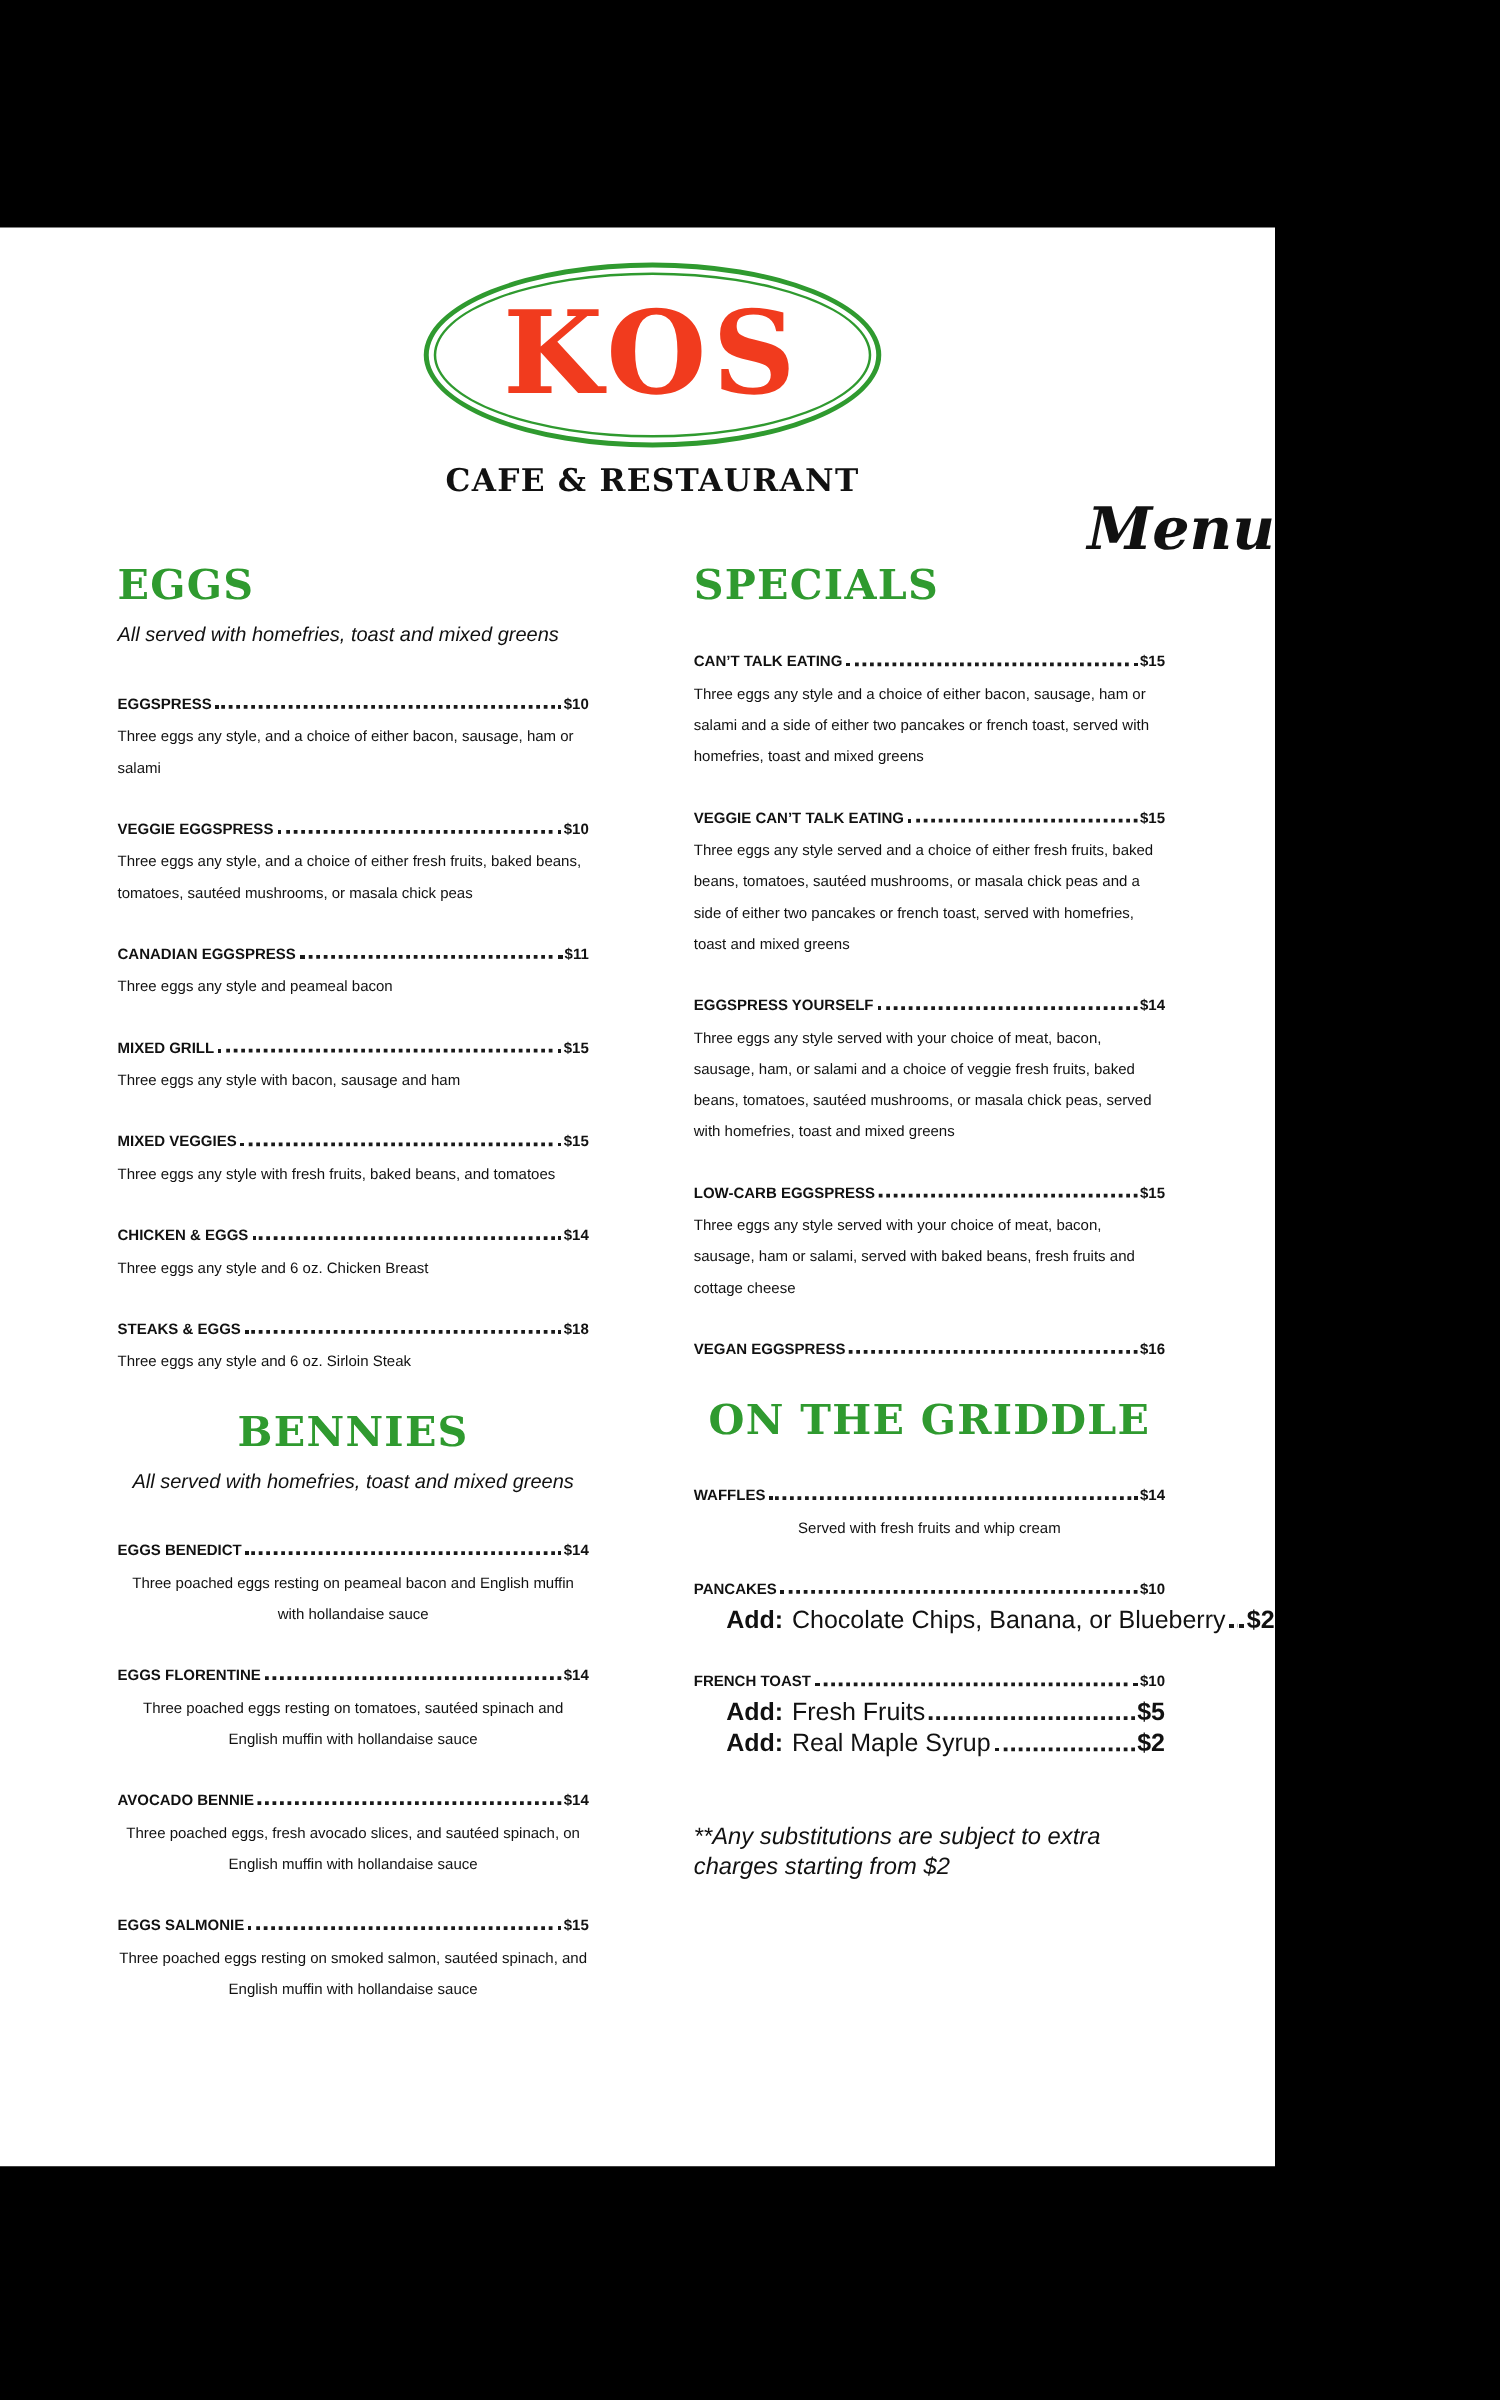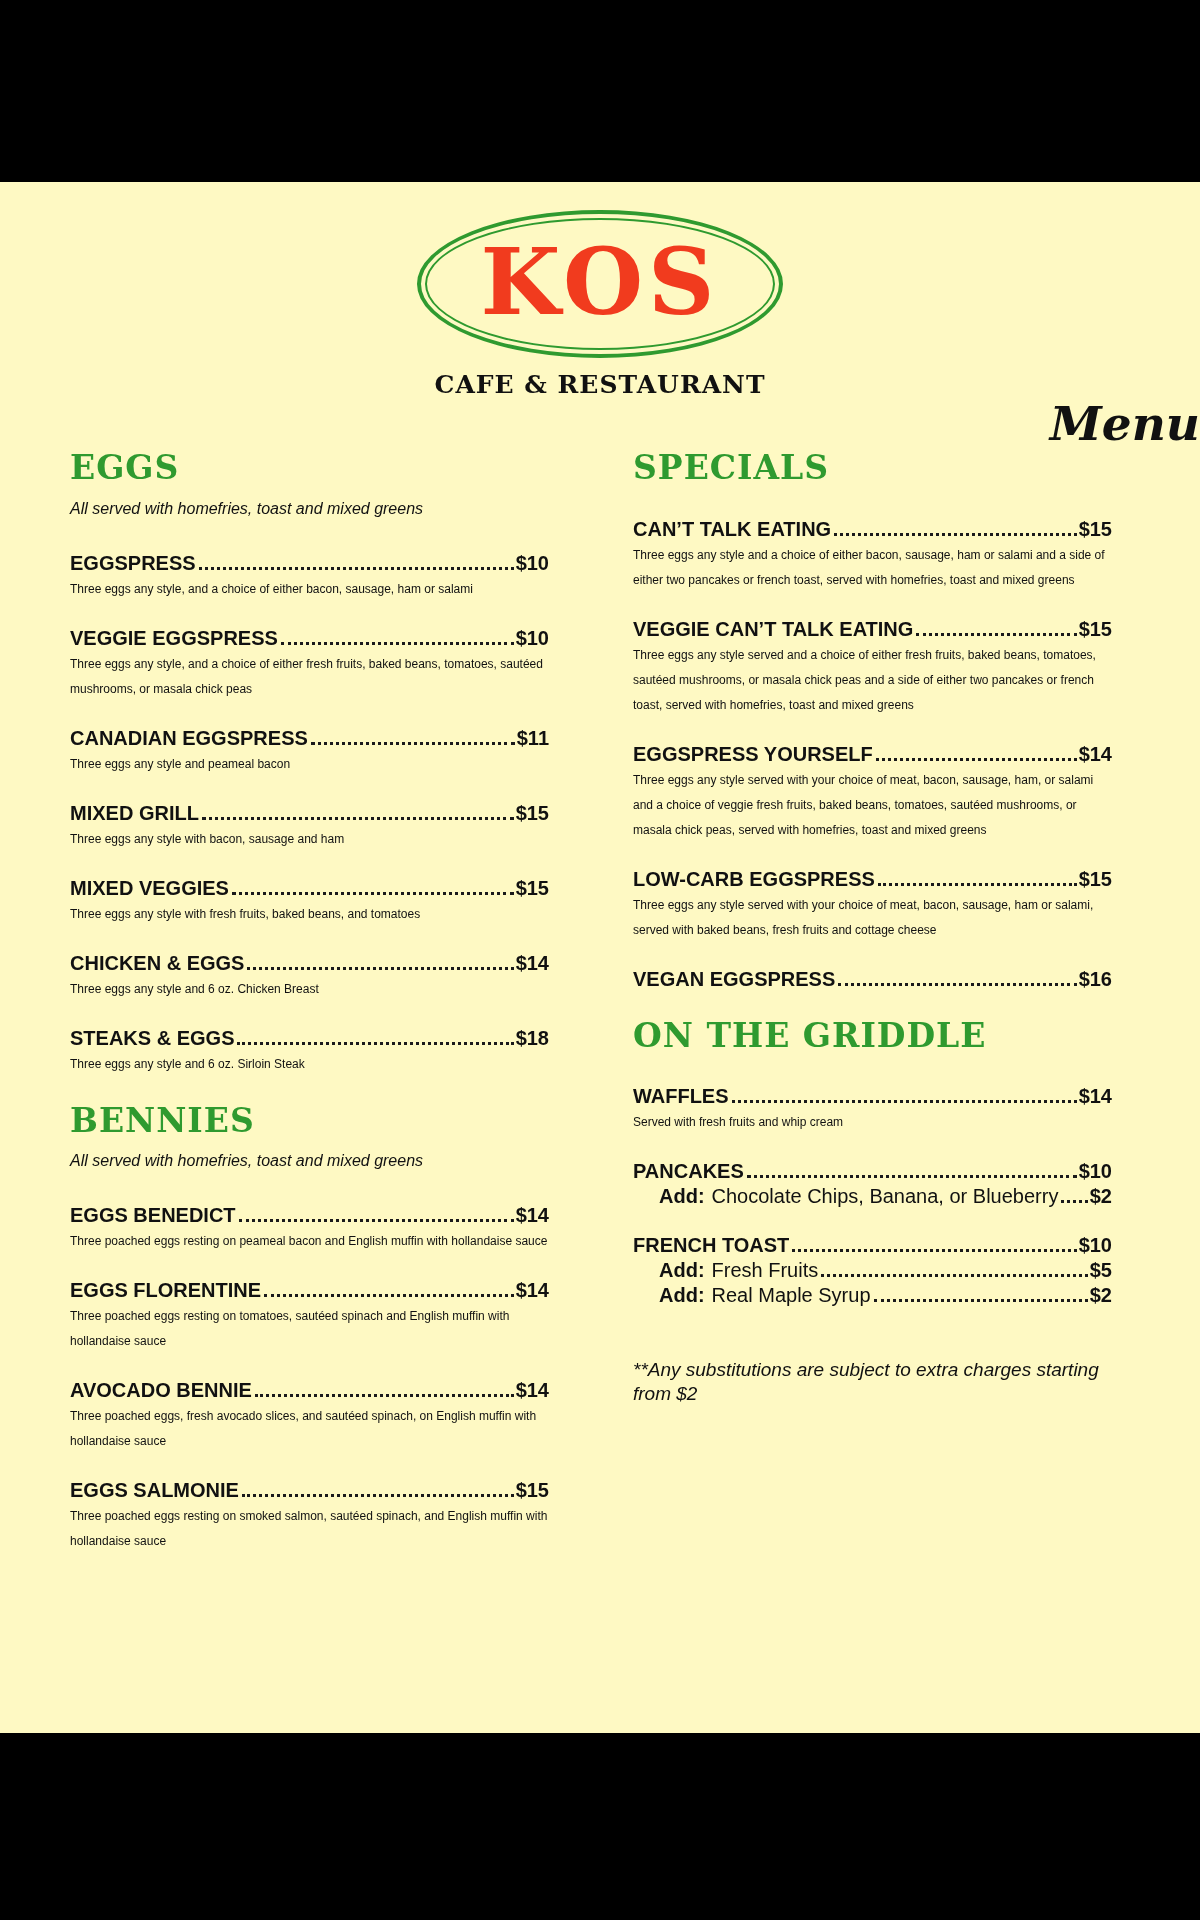--- a/index.html
+++ b/index.html
@@ -15,24 +15,25 @@
     height: 1920px;
     background: #000;
     overflow: hidden;
     font-family: "Liberation Sans", sans-serif;
     color: var(--ink);
   }
   .sheet {
     position: absolute;
     top: 182px;
     left: 0;
-    width: 1200px;
+    width: 1020px;
     height: 1551px;
-    background: #fef9c3;
+    background: #ffffff;
     overflow: hidden;
+    padding-left: 24px;
   }
   
   .logo-block { text-align: center; padding-top: 28px; }
   .oval {
     position: relative;
     width: 366px; height: 148px;
     margin: 0 auto;
     border: 4px solid var(--green);
     border-radius: 50%;
     display: flex; align-items: center; justify-content: center;
@@ -69,21 +70,21 @@
     text-align: right;
   }
   
   .columns {
     display: flex;
     gap: 84px;
     padding: 2px 88px 0 70px;
   }
   .col { flex: 1; min-width: 0; }
   .menu-section { margin: 0; }
-  .menu-section + .menu-section { margin-top: 26px; }
+  .menu-section + .menu-section { margin-top: 26px; text-align: center; }
   .section-heading {
     font-family: "DejaVu Serif", serif;
     font-weight: 900;
     font-size: 33px;
     line-height: 1.1;
     color: var(--green);
     letter-spacing: 1px;
     margin: 0 0 9px 0;
   }
   .section-subtitle {
@@ -91,21 +92,21 @@
     font-size: 16px;
     line-height: 25px;
     margin: 0 0 30px 0;
   }
   .section-items.no-sub { margin-top: 30px; }
   .menu-item { margin-bottom: 24px; }
   .title-row {
     display: flex;
     align-items: baseline;
     font-weight: bold;
-    font-size: 20px;
+    font-size: 12px;
     line-height: 25px;
   }
   .item-name { white-space: nowrap; }
   .leader {
     flex: 1;
     min-width: 12px;
     border-bottom: 3px dotted #1a1a1a;
     margin: 0 2px 4px 3px;
   }
   .item-price { white-space: nowrap; }

